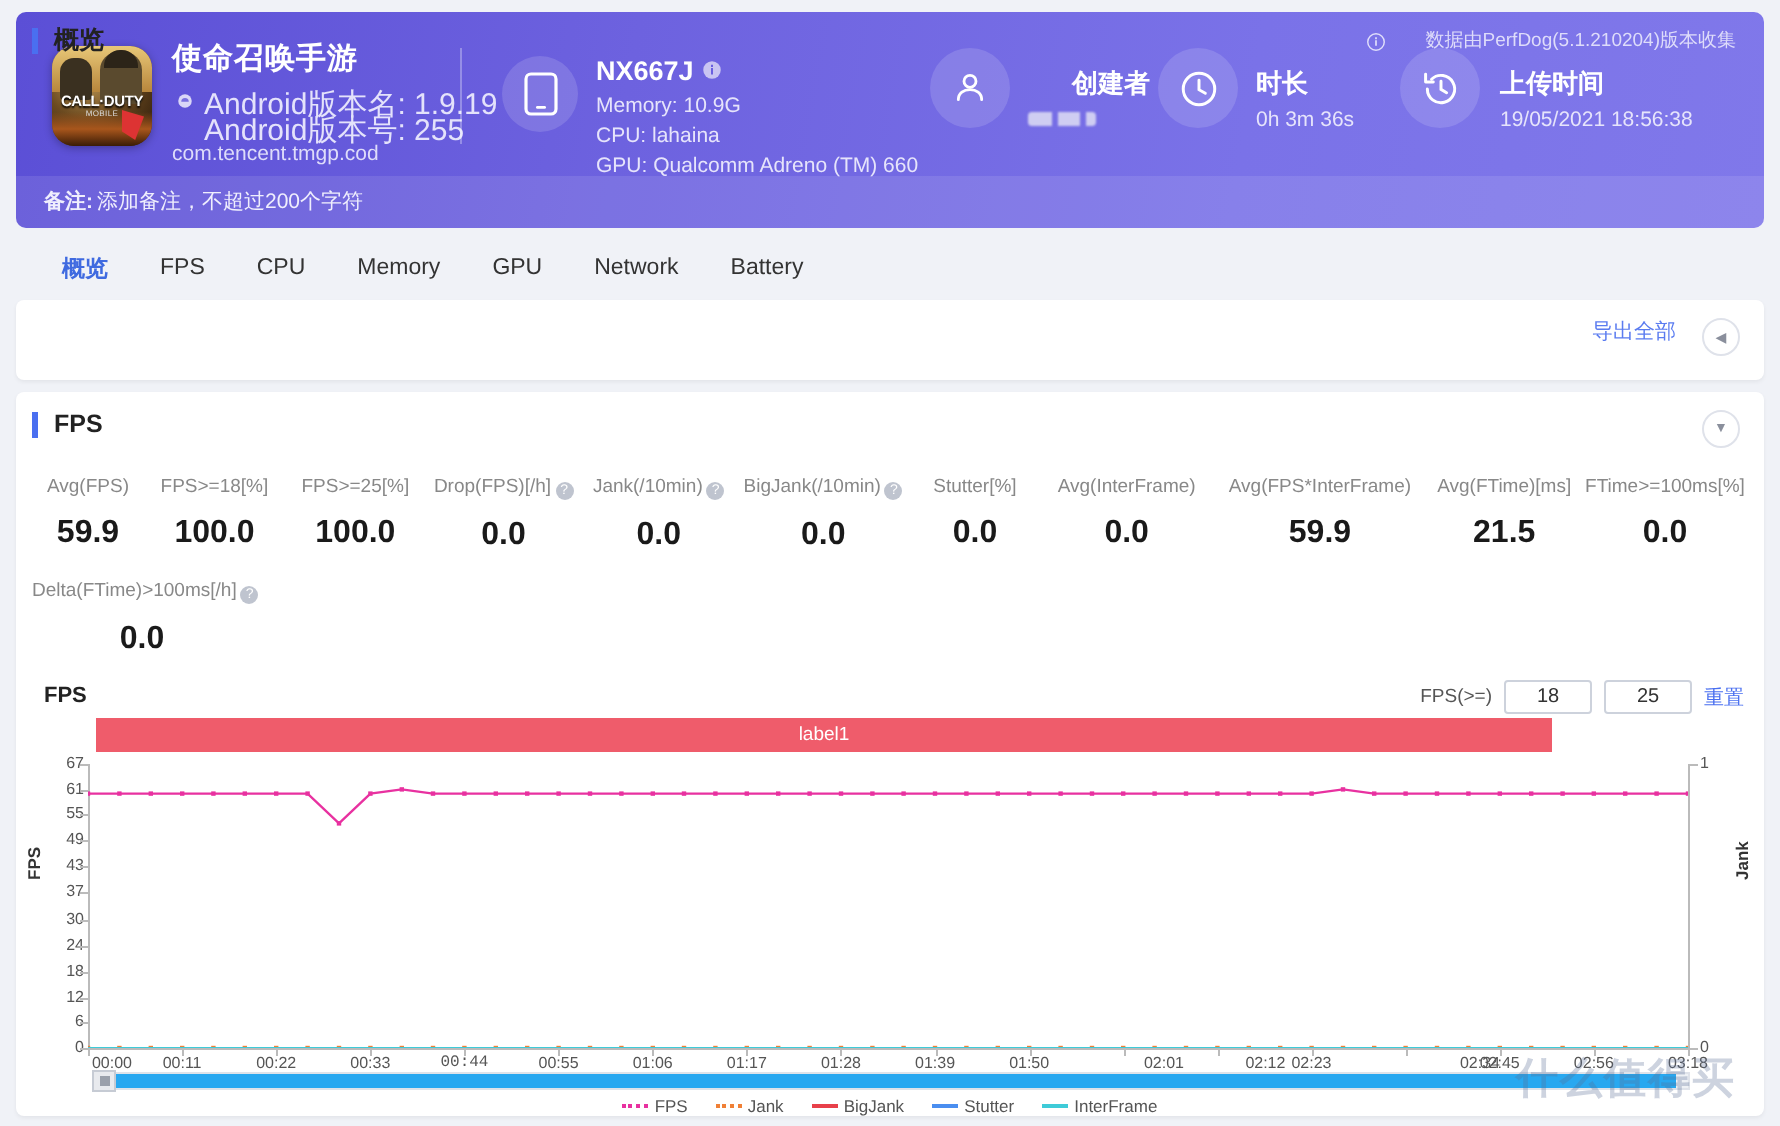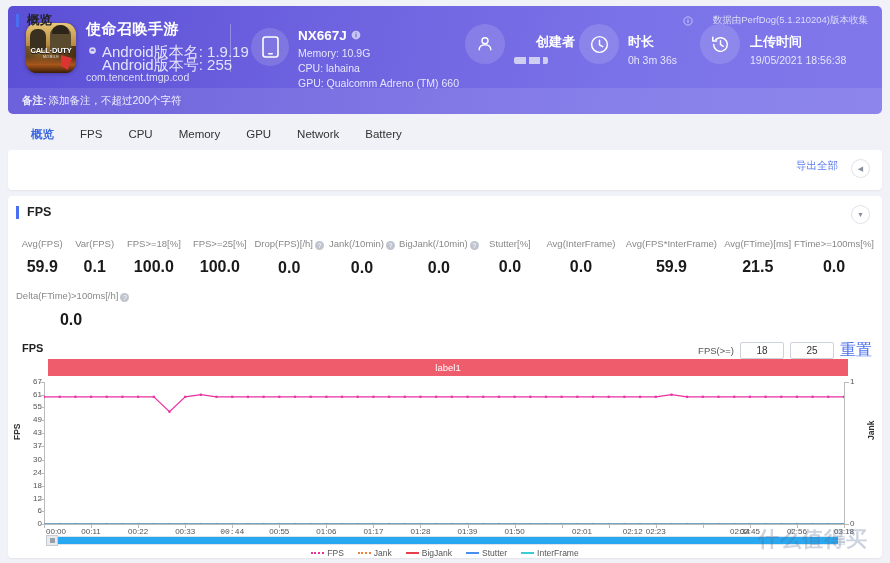--- a/index.html
+++ b/index.html
@@ -140,23 +140,23 @@
       background:#bfc4cf; color:#fff; font-size:7px; line-height:9px; text-align:center;
       vertical-align:-1px; margin-left:2px; }
   .metrics2 .val { font-size:16px; font-weight:bold; color:#1a1a1a; margin-top:9px; text-align:center; width:110px;}
 
   
   .chart-head-label { position:absolute; left:22px; top:342px; font-size:11px; font-weight:bold; color:#222; }
   .fps-ctl { position:absolute; right:18px; top:340px; display:flex; align-items:center; gap:6px; }
   .fps-ctl .cl { font-size:9.5px; color:#555; }
   .fps-ctl input { width:44px; height:17px; border:1px solid #cdd2dc; border-radius:2px;
      text-align:center; font-size:10px; color:#333; font-family:"Liberation Sans",sans-serif; background:#fff;}
-  .fps-ctl .reset { font-size:16px; color:#4a6ff0; cursor:pointer; }
-
-  .label-bar { position:absolute; left:48px; top:359px; width:800px; height:17px;
+  .fps-ctl .reset { font-size:10px; color:#4a6ff0; cursor:pointer; }
+
+  .label-bar { position:absolute; left:48px; top:359px; width:728px; height:17px;
      background:#ef5c6b; color:#fff; font-size:9.5px; display:flex;
      align-items:center; justify-content:center; }
 
   .plot { position:absolute; left:44px; top:382px; width:800px; height:142px; }
   .plot-border-l { position:absolute; left:44px; top:382px; width:1px; height:142px; background:#bbb; }
   .plot-border-r { position:absolute; left:844px; top:382px; width:1px; height:142px; background:#bbb; }
 
   .ytick { position:absolute; right:848px; font-size:8px; color:#555; text-align:right; width:40px; }
   .ytickmark { position:absolute; left:40px; width:4px; height:1px; background:#bbb; }
   .y-axis-title { position:absolute; left:12px; top:440px; font-size:8.5px; color:#333;
@@ -295,24 +295,20 @@
 <div class="round-btn rb-ov">◀</div>
 
 <div class="card card-fps"></div>
 <div class="sec-title fps-title">FPS</div>
 <div class="round-btn rb-fps">▼</div>
 
 <div class="metrics" id="metricsrow">
     <div class="metric" style="width: 62px;">
       <div class="lbl">Avg(FPS)</div>
       <div class="val">59.9</div>
-    </div>
-    <div class="metric" style="width: 62px;">
-      <div class="lbl">Var(FPS)</div>
-      <div class="val">0.1</div>
     </div>
     <div class="metric" style="width: 78px;">
       <div class="lbl">FPS&gt;=18[%]</div>
       <div class="val">100.0</div>
     </div>
     <div class="metric" style="width: 78px;">
       <div class="lbl">FPS&gt;=25[%]</div>
       <div class="val">100.0</div>
     </div>
     <div class="metric" style="width: 86px;">

